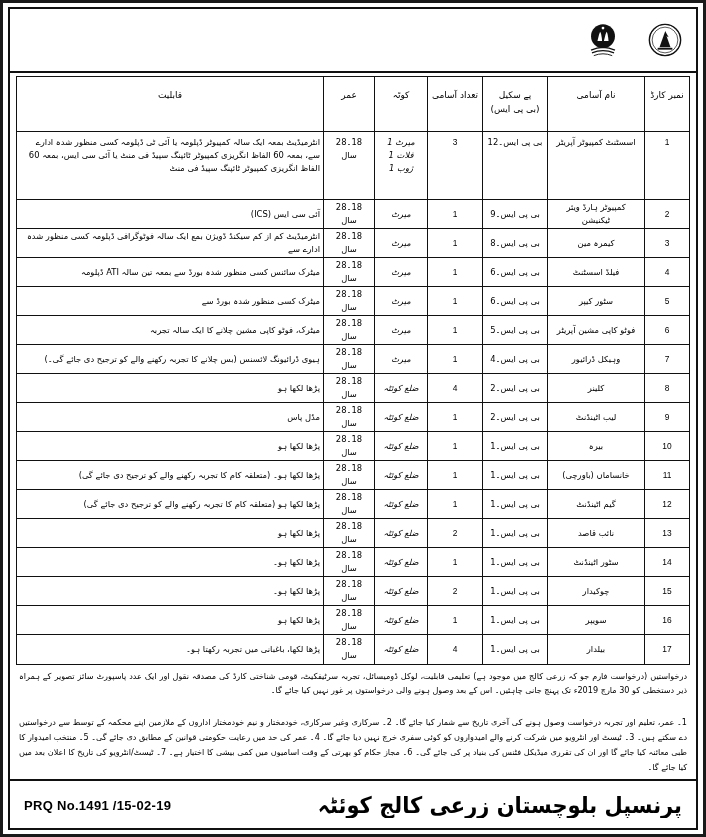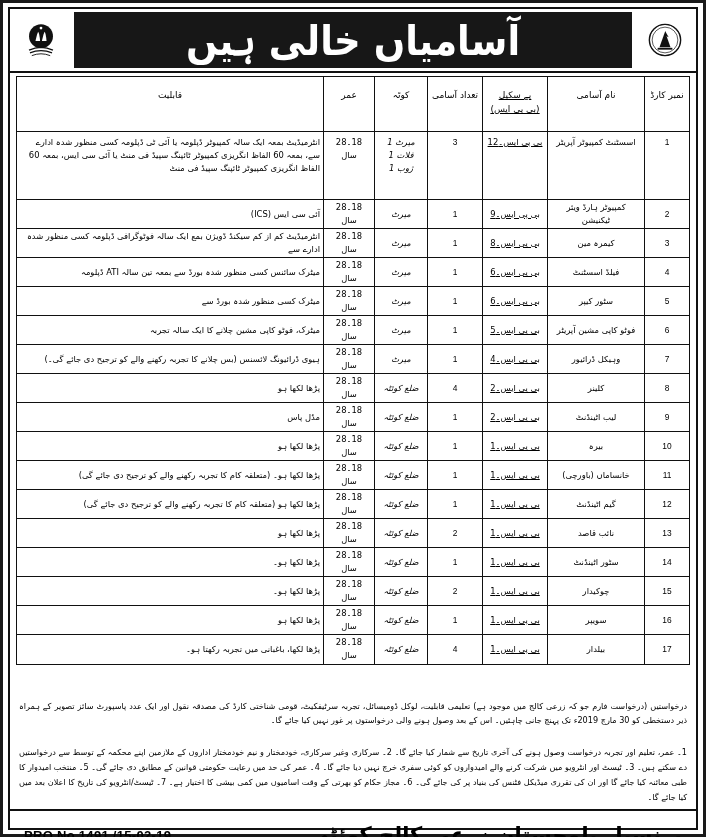--- a/index.html
+++ b/index.html
@@ -95,21 +95,21 @@
   }
   table.jobs thead th{
     height:41px;
     font-size:9px;
     text-align:center;
     vertical-align:top;
     padding-top:12px;
   }
   .c-sr{width:38px;text-align:center;}
   .c-post{width:90px;text-align:center;}
-  .c-bps{width:58px;text-align:center;text-decoration:underline;}
+  .c-bps{width:58px;text-align:center;}
   .c-num{width:48px;text-align:center;}
   .c-quota{width:46px;text-align:center;}
   .c-age{width:44px;text-align:center;}
   .c-qual{text-align:right;padding-right:6px;}
   td.c-sr, td.c-num{font-family:"Liberation Sans",sans-serif;font-size:10px;}
   td.c-quota{font-size:8px;line-height:1.9;font-style:italic;}
   td.c-qual{font-size:8.2px;line-height:1.85;}
   tr.r-tall td{height:62px;vertical-align:top;padding-top:4px;margin-left:32px;}
   tr.r-norm td{height:21px;}
   .quota-multi span{display:block;}
@@ -118,21 +118,21 @@
   .notes{
     flex:1 1 auto;
     padding:4px 9px 2px 9px;
     font-size:8.1px;
     line-height:1.85;
     text-align:justify;
     font-family:"DejaVu Sans", sans-serif;
     box-sizing:border-box;
   }
   .notes p{margin:0 0 2px 0;}
-  .notes .n-first{text-indent:0;margin-top:30px;}
+  .notes .n-first{text-indent:0;}
   .notes .n-list{margin-top:17px;}
 
   
   .footer{
     flex:0 0 auto;
     border-top:2px solid #111;
     height:50px;
     display:flex;
     align-items:center;
     justify-content:space-between;
@@ -164,23 +164,20 @@
     <div class="banner">
       <div class="logo-box">
         <svg class="seal" width="46" height="46" viewBox="0 0 100 100">
           <circle cx="50" cy="50" r="34" fill="#fff" stroke="#111" stroke-width="3"></circle>
           <circle cx="50" cy="50" r="28" fill="#fff" stroke="#111" stroke-width="1.5"></circle>
           <path d="M38 66 L50 32 L62 66 Z" fill="#111"></path>
           <rect x="34" y="67" width="32" height="4" fill="#111"></rect>
           <path d="M50 30 L58 44 L50 40 Z" fill="#111"></path>
           <circle cx="50" cy="50" r="34" fill="none" stroke="#111" stroke-width="1"></circle>
         </svg>
-      </div>
-      <div class="banner-black">
-        <span class="banner-title">آسامیاں خالی ہیں</span>
       </div>
       <div class="logo-box">
         <svg class="seal" width="46" height="46" viewBox="0 0 100 100">
           <circle cx="50" cy="42" r="26" fill="#111"></circle>
           <path d="M38 52 q4 -18 6 -20 q3 6 4 20 z" fill="#fff"></path>
           <path d="M52 52 q4 -18 6 -20 q3 6 4 20 z" fill="#fff"></path>
           <circle cx="50" cy="24" r="3" fill="#fff"></circle>
           <path d="M24 72 q26 -12 52 0" fill="none" stroke="#111" stroke-width="3"></path>
           <path d="M26 78 q24 -10 48 0" fill="none" stroke="#111" stroke-width="2.5"></path>
           <path d="M30 84 q20 -8 40 0" fill="none" stroke="#111" stroke-width="2"></path>

